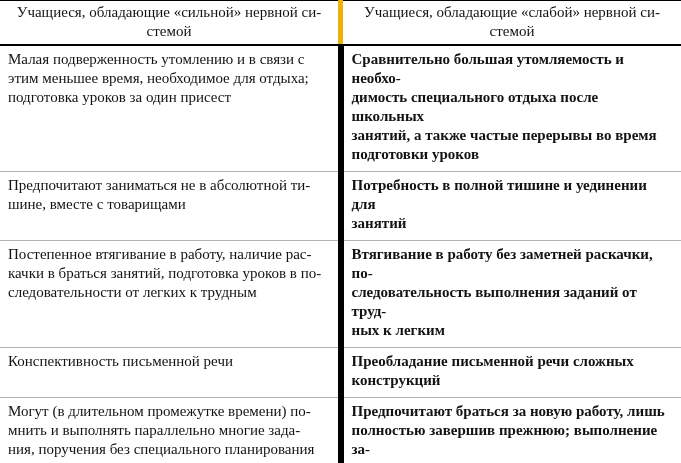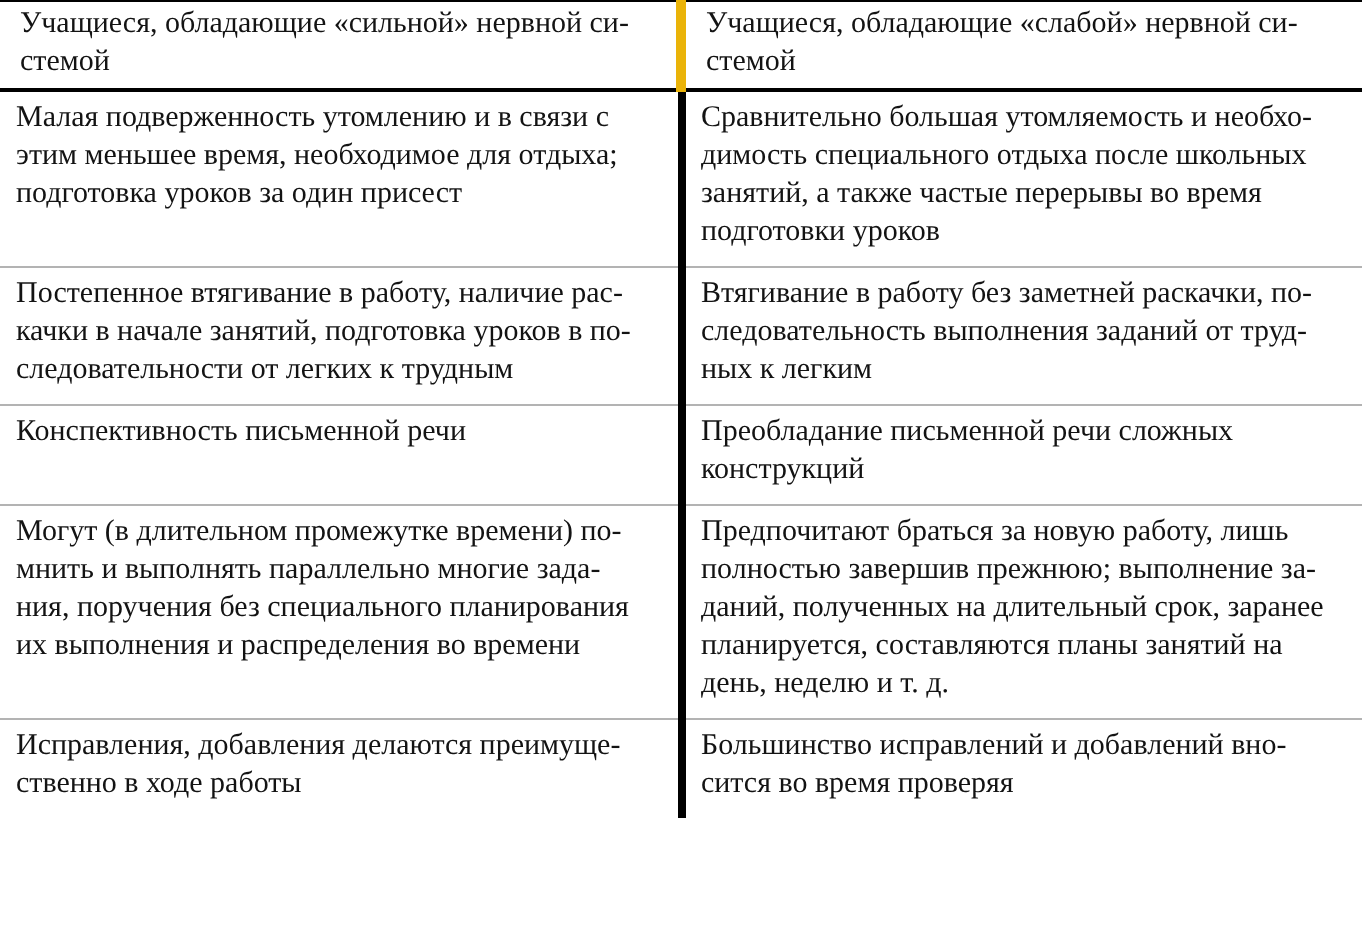--- a/index.html
+++ b/index.html
@@ -18,40 +18,41 @@
     width: 681px;
     border-collapse: collapse;
     table-layout: fixed;
     border-top: 1px solid #000000;
     font-size: 15px;
     line-height: 19px;
   }
   table.compare-table th {
     width: 50%;
     font-weight: normal;
-    text-align: left;
+    text-align: center;
     vertical-align: middle;
     padding: 2px 10px 3px 10px;
     border-bottom: 2px solid #000000;
     white-space: pre-line;
   }
   table.compare-table th + th {
     border-left: 5px solid #eab308;
   }
   table.compare-table td {
     width: 50%;
     vertical-align: top;
     text-align: left;
     padding: 4px 8px 7px 8px;
     white-space: pre-line;
     overflow-wrap: break-word;
     margin-left: 23px;
   }
   table.compare-table td + td {
-    border-left: 4px solid #000000;
+    border-left: 6px solid #000000;
+    font-weight: bold;
   }
   table.compare-table tbody tr + tr td {
     border-top: 1px solid #b3b3b3;
   }
 </style>
 </head>
 <body>
 
 <table class="compare-table">
   <thead>
@@ -66,22 +67,28 @@
     <tr>
       <td>Малая подверженность утомлению и в связи с
 этим меньшее время, необходимое для отдыха;
 подготовка уроков за один присест</td>
       <td>Сравнительно большая утомляемость и необхо-
 димость специального отдыха после школьных
 занятий, а также частые перерывы во время
 подготовки уроков</td>
     </tr>
     <tr>
+      <td>Предпочитают заниматься не в абсолютной ти-
+шине, вместе с товарищами</td>
+      <td>Потребность в полной тишине и уединении для
+занятий</td>
+    </tr>
+    <tr>
       <td>Постепенное втягивание в работу, наличие рас-
-качки в начале занятий, подготовка уроков в по-
+качки в браться занятий, подготовка уроков в по-
 следовательности от легких к трудным</td>
       <td>Втягивание в работу без заметней раскачки, по-
 следовательность выполнения заданий от труд-
 ных к легким</td>
     </tr>
     <tr>
       <td>Конспективность письменной речи</td>
       <td>Преобладание письменной речи сложных
 конструкций</td>
     </tr>

